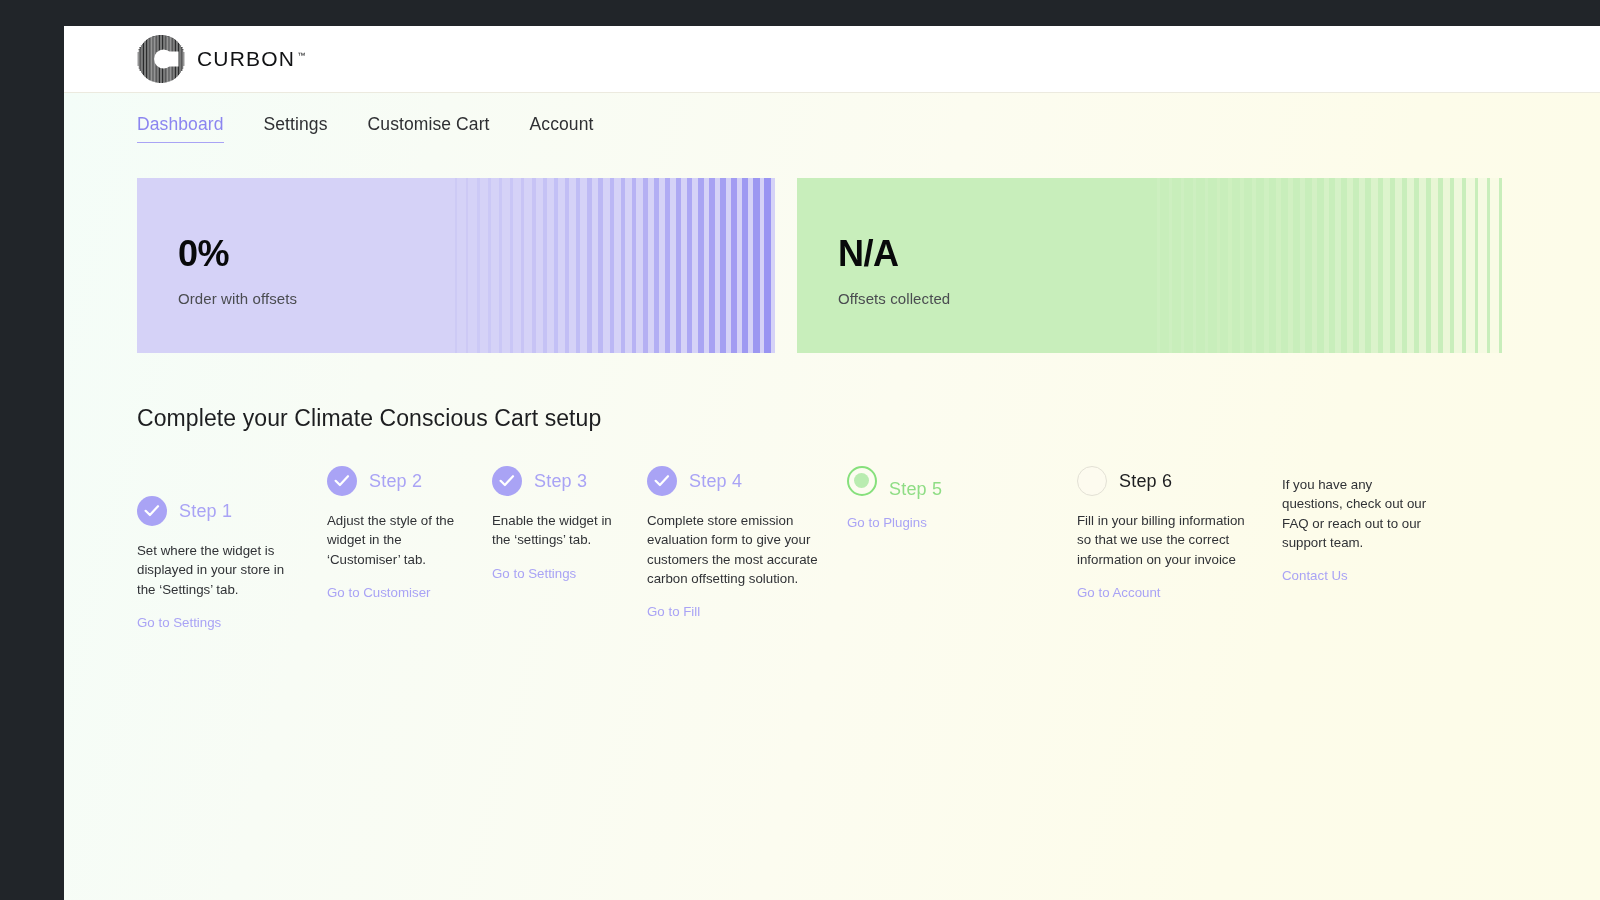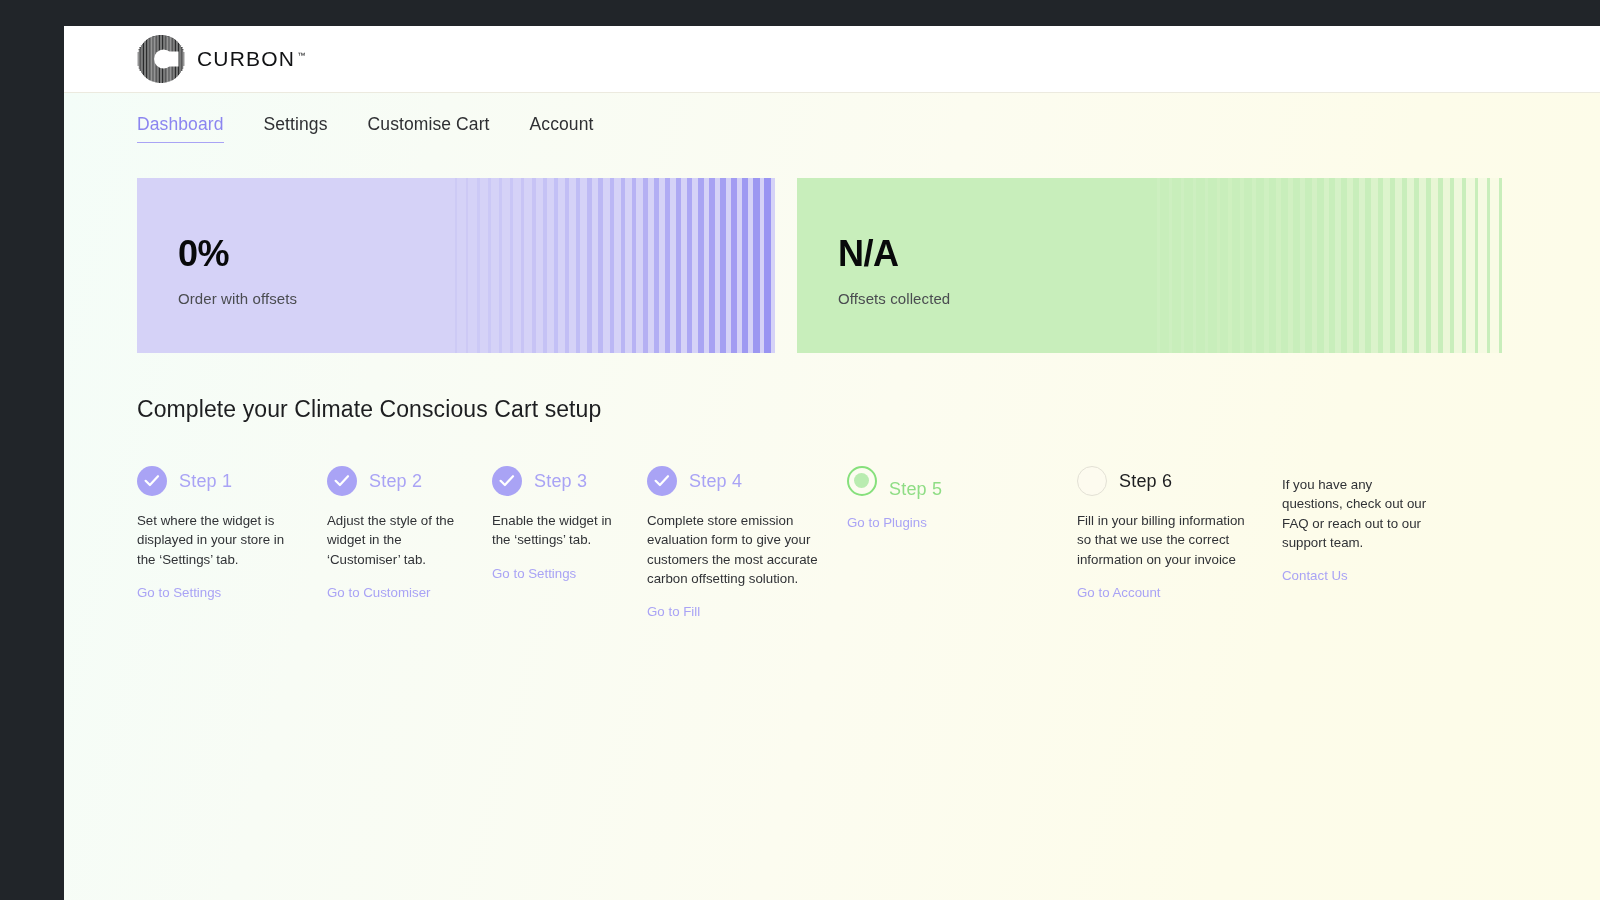--- a/index.html
+++ b/index.html
@@ -57,21 +57,21 @@
   .stat-card.purple { width: 638px; background: #d5d2f7; }
   .stat-card.green  { width: 705px; background: #c8eebb; }
 
   .stripes { position: absolute; inset: 0; pointer-events: none; }
   .stat-inner { position: relative; z-index: 2; padding: 58px 0 0 41px; }
   .stat-value { font-size: 36px; font-weight: 700; color: #08090a; letter-spacing: -.5px; line-height: 1; }
   .stat-label { font-size: 15px; color: #4a4c50; margin-top: 18px; letter-spacing: .1px; }
 
   
   .section-title {
-    position: absolute; left: 73px; top: 303px;
+    position: absolute; left: 73px; top: 312px;
     font-size: 23px; color: #1d1e20; letter-spacing: .1px; font-weight: 400;
   }
 
   
   .steps { position: absolute; left: 73px; top: 370px; width: 1440px; display: flex; }
   .step { position: relative; }
   .step-head { display: flex; align-items: center; gap: 12px; height: 36px; }
   .circle { width: 30px; height: 30px; border-radius: 50%; flex: 0 0 30px; position: relative; }
   .circle.done { background: #a9a3f5; }
   .circle.done svg { position: absolute; left: 7px; top: 8px; }
@@ -244,21 +244,21 @@
           <div class="stat-value">N/A</div>
           <div class="stat-label">Offsets collected</div>
         </div>
       </div>
 
     </div>
 
     <div class="section-title">Complete your Climate Conscious Cart setup</div>
 
     <div class="steps" id="steps-row">
-        <div class="step" style="width: 190px;"><div class="step-head">
+        <div class="step" style="width: 190px; margin-top: 30px;"><div class="step-head">
             <span class="circle done">
               <svg width="16" height="14" viewBox="0 0 16 14">
                 <path d="M1.6 6.8 L5.9 11 L14 2.2" stroke="#ffffff" stroke-width="2.2" fill="none" stroke-linecap="round" stroke-linejoin="round"></path>
               </svg>
             </span>
             <span class="step-title done">Step 1</span>
           </div><div class="step-body" style="width:160px"> Set where the widget is displayed in your store in the ‘Settings’ tab.</div><a class="step-link">Go to Settings</a></div>
         <div class="step" style="width: 165px;"><div class="step-head">
             <span class="circle done">
               <svg width="16" height="14" viewBox="0 0 16 14">

